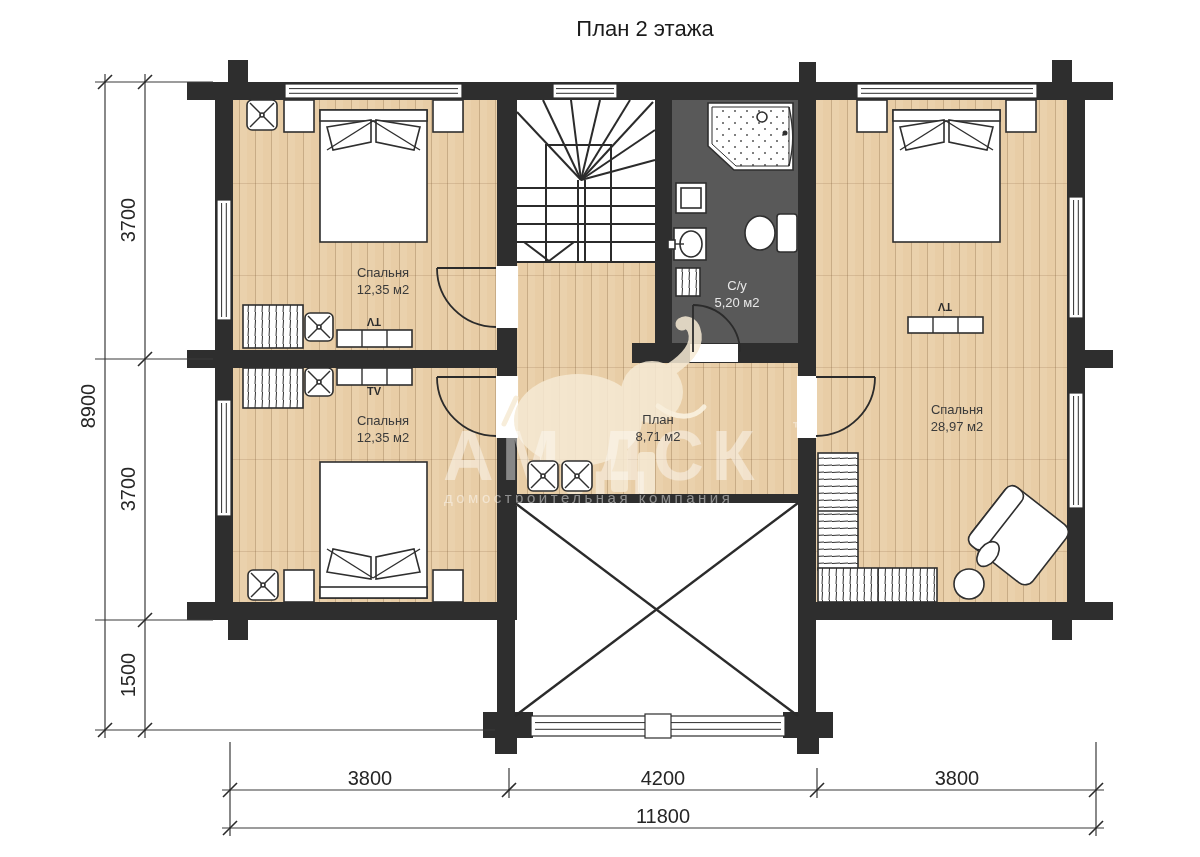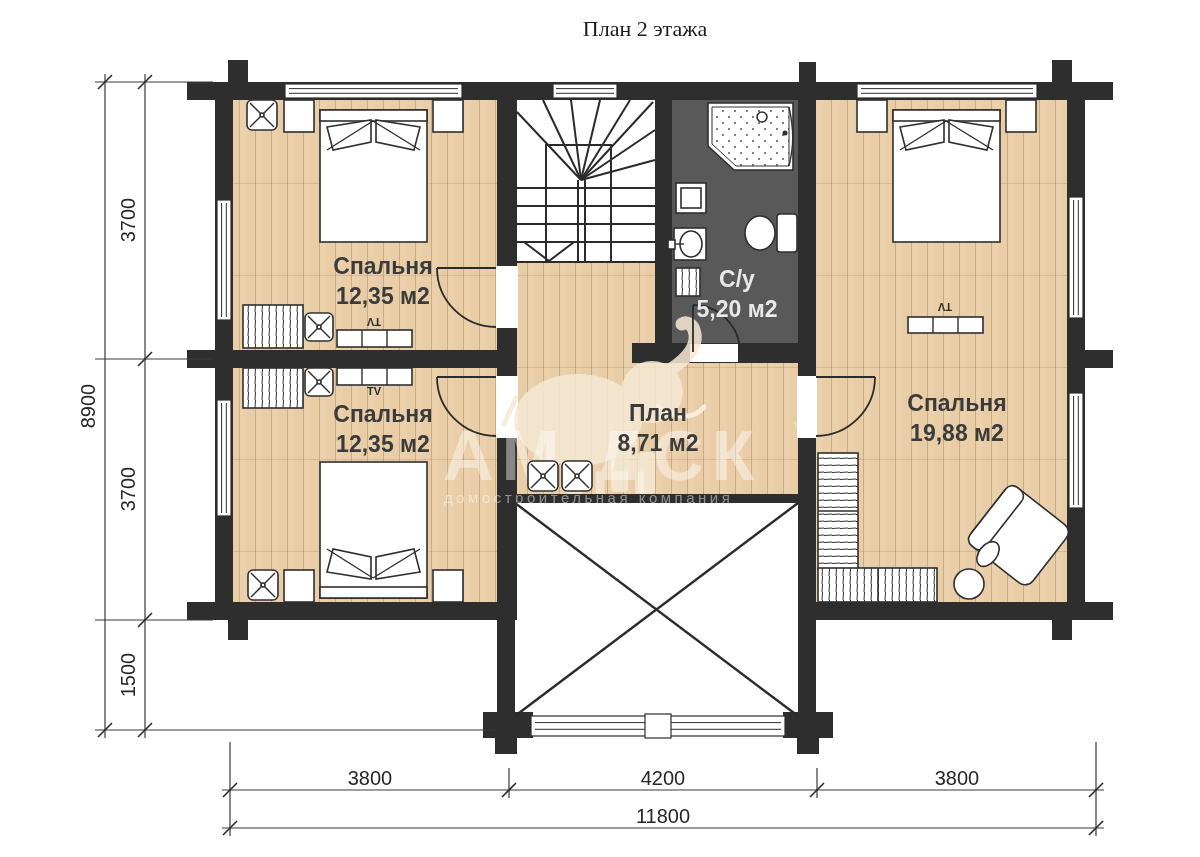--- a/index.html
+++ b/index.html
@@ -17,22 +17,22 @@
   .winln{stroke:#2e2e2e;stroke-width:1;fill:none;}
   .furn{fill:#ffffff;stroke:#2f2f2f;stroke-width:1.6;}
   .furnln{stroke:#2f2f2f;stroke-width:1.4;fill:none;}
   .stair{stroke:#2b2b2b;stroke-width:2;fill:none;}
   .doorln{stroke:#2b2b2b;stroke-width:1.8;fill:none;}
   .xline{stroke:#2b2b2b;stroke-width:2.4;fill:none;}
   .dimln{stroke:#3a3a3a;stroke-width:1.2;fill:none;}
   .tick{stroke:#2a2a2a;stroke-width:1.6;}
   .lbl{position:absolute;text-align:center;color:#3b3b3b;}
   .title{left:645px;top:16px;transform:translate(-50%,0);font-size:22px;color:#1b1b1b;
-         white-space:nowrap;font-family:Liberation Serif, serif;}
-  .room-label{font-size:23px;font-weight:700;line-height:1.32;transform:translate(-50%,-50%);
+         white-space:nowrap;}
+  .room-label{font-size:13px;font-weight:400;line-height:1.32;transform:translate(-50%,-50%);
               white-space:nowrap;}
   .room-label.onDark{color:#e9e9e9;margin-top:20px;}
   .dim{font-size:20px;color:#262626;transform:translate(-50%,-50%);white-space:nowrap;}
   .dim.vert{transform:translate(-50%,-50%) rotate(-90deg);}
   .tv{font-size:11px;font-weight:700;color:#2b2b2b;transform:translate(-50%,-50%);}
   .tv.flip{transform:translate(-50%,-50%) rotate(180deg);}
   .wm-text{font-size:70px;font-weight:bold;fill:rgba(255,255,255,.5);letter-spacing:8px;
            font-family:"Liberation Sans",sans-serif;}
   .wm-tm{font-size:17px;font-weight:bold;fill:rgba(255,255,255,.5);}
   .wm-sub{font-size:15px;fill:rgba(255,255,255,.55);letter-spacing:3.5px;
@@ -393,21 +393,21 @@
 <div class="lbl room-label onDark" style="left:737px;top:274px;">
   <div>С/у</div>
   <div>5,20 м2</div>
 </div>
 <div class="lbl room-label" style="left:658px;top:428px;">
   <div>План</div>
   <div>8,71 м2</div>
 </div>
 <div class="lbl room-label" style="left:957px;top:418px;">
   <div>Спальня</div>
-  <div>19,88 м2</div>
+  <div>28,97 м2</div>
 </div>
 
 <div class="lbl tv flip" style="left:374px;top:322px;">TV</div>
 <div class="lbl tv" style="left:374px;top:391px;">TV</div>
 <div class="lbl tv flip" style="left:945px;top:307px;">TV</div>
 
 <div class="lbl dim vert" style="left:88px;top:406px;">8900</div>
 <div class="lbl dim vert" style="left:128px;top:220px;">3700</div>
 <div class="lbl dim vert" style="left:128px;top:489px;">3700</div>
 <div class="lbl dim vert" style="left:128px;top:675px;">1500</div>

